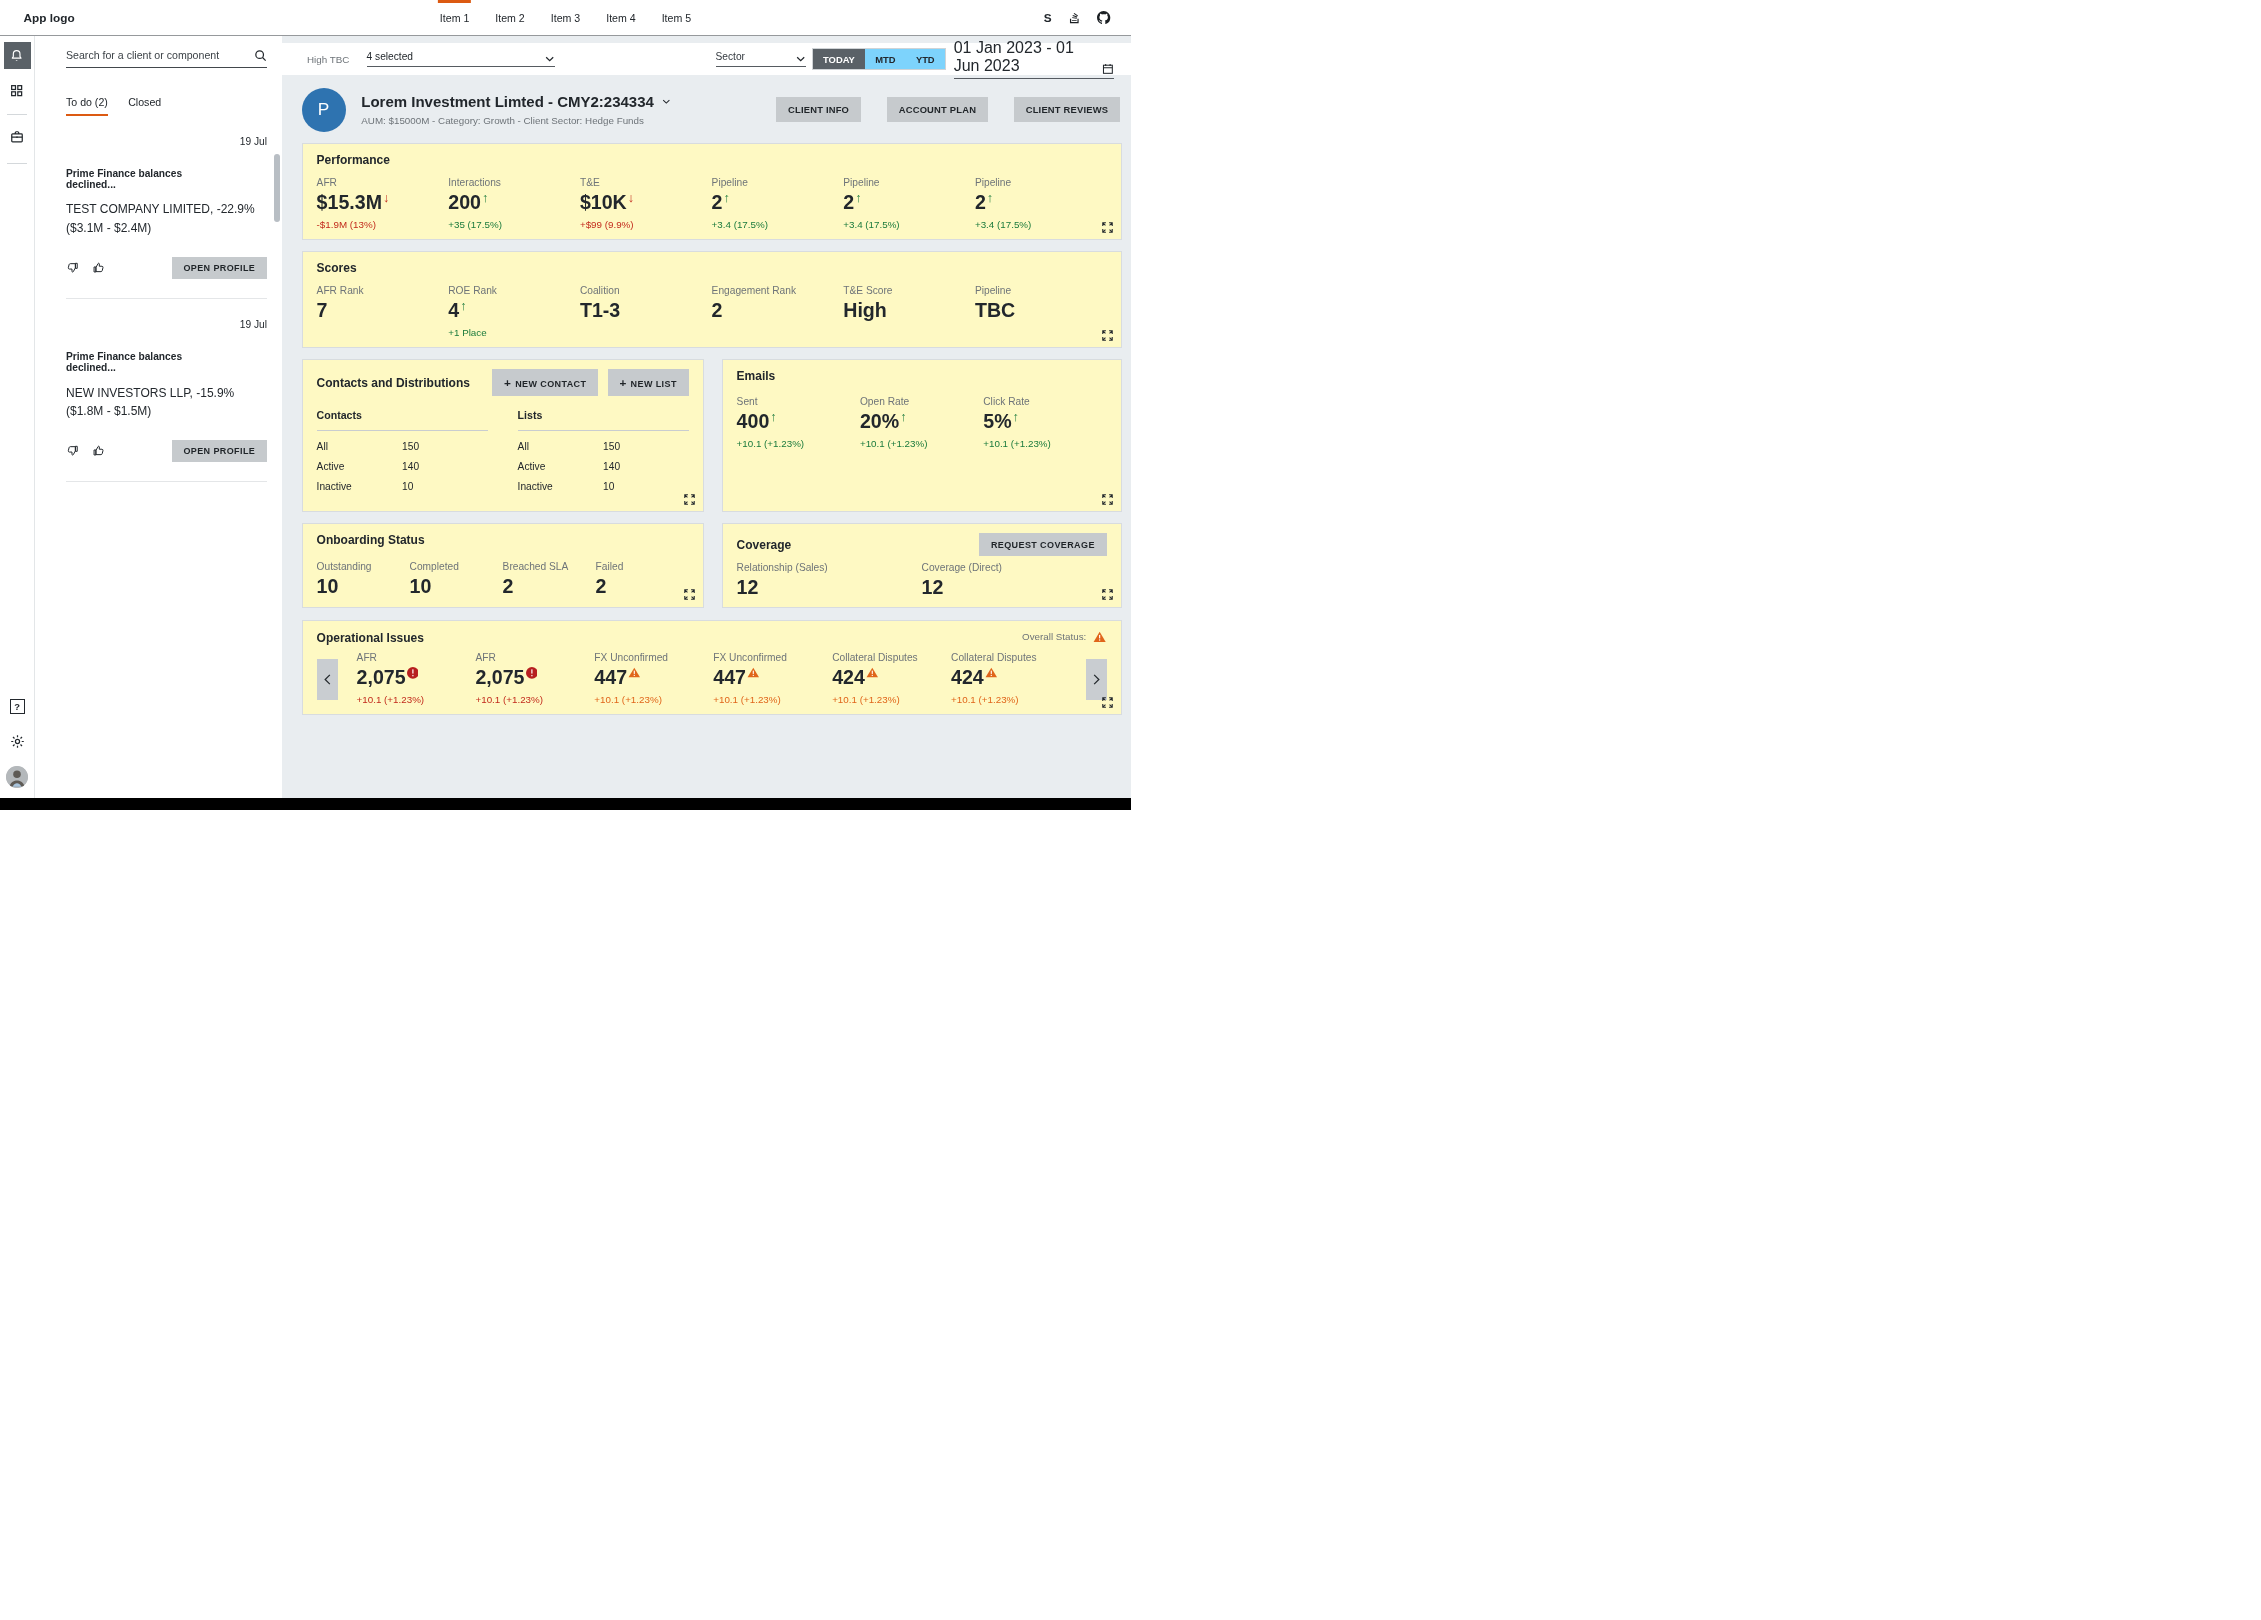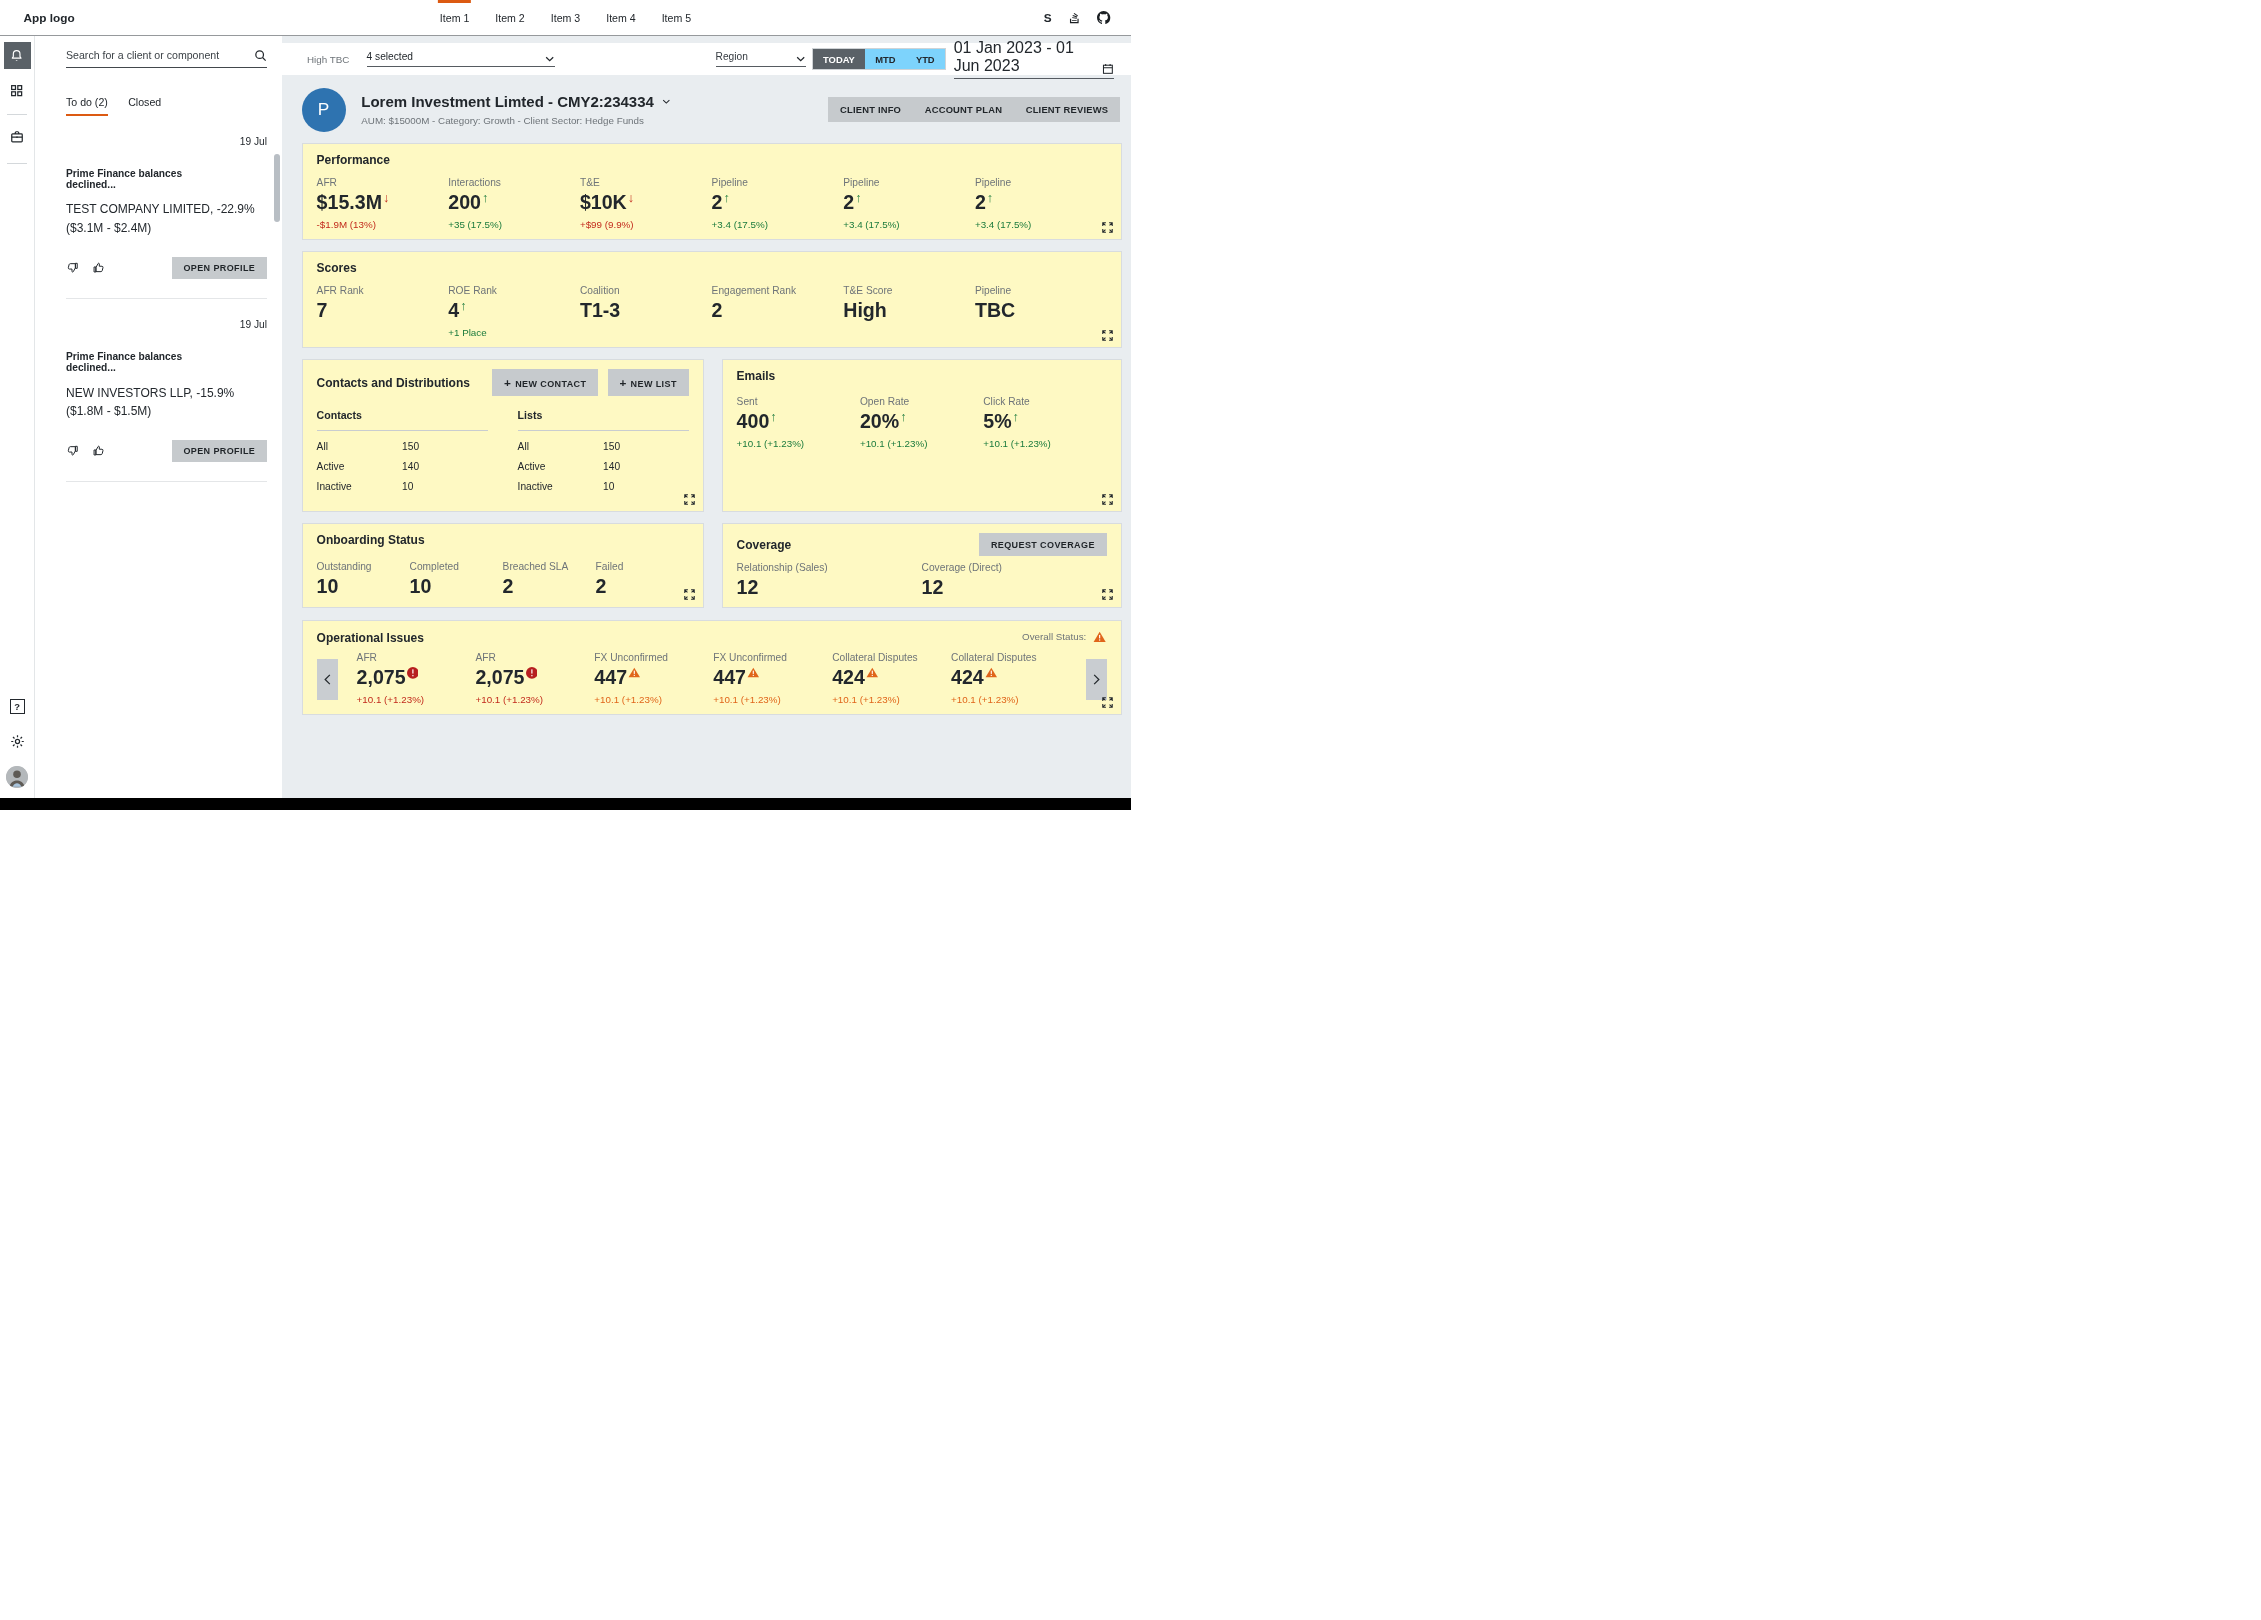--- a/index.html
+++ b/index.html
@@ -72,21 +72,21 @@
   .seg{padding:4.7px 10.2px;font-size:9.4px;font-weight:600;cursor:pointer;}
   .seg.active{background:var(--chip);color:#fff;}
   .datefield{display:flex;align-items:end;gap:9.4px;border-bottom:1.6px solid #565B61;padding-bottom:3.9px;margin-left:7.9px;width:160px;font-size:16px;cursor:pointer;justify-content:flex-start;}
 
   .content{padding:11px 9.4px 0 19.6px;display:flex;flex-direction:column;}
   .clientrow{display:flex;align-items:center;margin:1.6px 1.6px 11px 0;}
   .client-avatar{width:44px;height:44px;border-radius:50%;background:var(--blue);color:#fff;display:flex;align-items:center;justify-content:center;font-size:17.3px;}
   .client-info{margin-left:15.7px;}
   .client-name{font-size:15px;font-weight:600;display:flex;align-items:center;gap:7.9px;cursor:pointer;}
   .client-meta{font-size:9.8px;color:var(--muted);margin-top:4.7px;}
-  .client-actions{margin-left:auto;display:flex;gap:0;}
+  .client-actions{margin-left:auto;display:flex;gap:26px;}
   .client-actions .gray-btn{font-size:9.4px;padding:7px 11.8px;letter-spacing:0.2px;}
 
   .card{background:#fef9c3;border:0.8px solid var(--line);padding:9.4px 14px 7.9px;position:relative;margin-bottom:11px;}
   .card-title{font-size:12px;font-weight:700;}
   .metrics6{display:grid;grid-template-columns:repeat(6,1fr);margin-top:10.2px;}
   .metrics4{display:grid;grid-template-columns:repeat(4,1fr);margin-top:10.2px;}
   .metrics3{display:grid;grid-template-columns:repeat(3,1fr);margin-top:10.2px;}
   .metrics2{display:grid;grid-template-columns:repeat(2,1fr);margin-top:10.2px;}
   .m-label{font-size:10.2px;color:var(--muted);}
   .m-value{font-size:19.6px;font-weight:700;margin-top:3.9px;display:flex;align-items:flex-start;gap:1px;line-height:1.1;}
@@ -266,21 +266,21 @@
       <div class="drop wide">
         <span>4 selected</span>
         <span>
             <svg width="9.4" height="6.3" viewBox="0 0 12 8">
               <path d="M1.5 1.5 6 6l4.5-4.5" fill="none" stroke="#23282D" stroke-width="1.6"></path>
             </svg>
           </span>
       </div>
       <span class="f-spacer"></span>
       <div class="drop region">
-        <span>Region</span>
+        <span>Sector</span>
         <span>
             <svg width="9.4" height="6.3" viewBox="0 0 12 8">
               <path d="M1.5 1.5 6 6l4.5-4.5" fill="none" stroke="#23282D" stroke-width="1.6"></path>
             </svg>
           </span>
       </div>
       <div class="segmented">
         <span class="seg active">TODAY</span>
         <span class="seg">MTD</span>
         <span class="seg">YTD</span>

